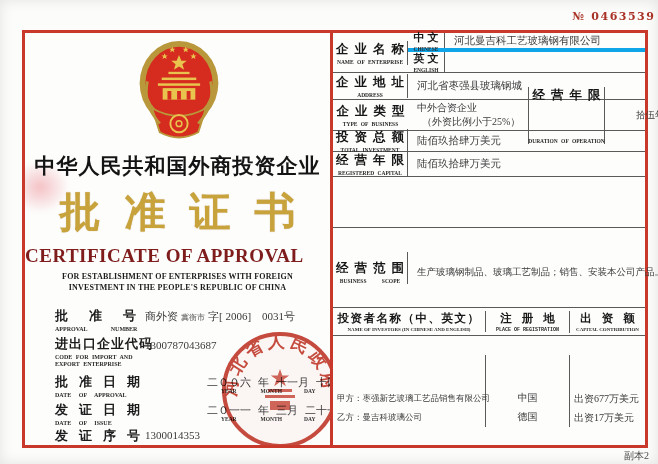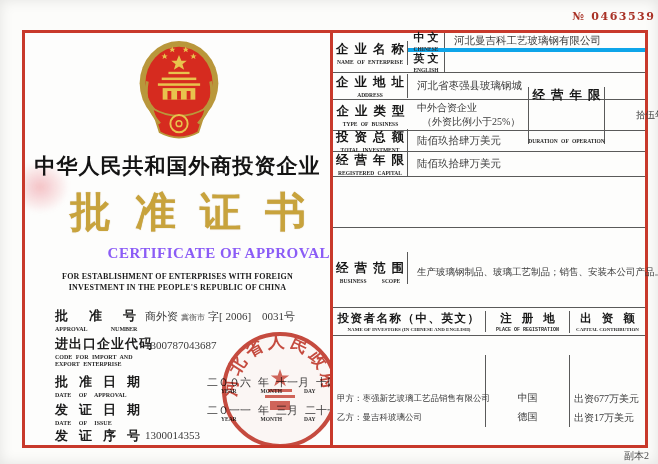--- a/index.html
+++ b/index.html
@@ -19,25 +19,25 @@
            border:3px solid #c8392b; background:#fdfdfc; }
   .divider { position:absolute; left:305px; top:0; width:3px; height:412px; background:#c8392b; }
 
   
   .left-panel { position:absolute; left:0; top:0; width:305px; height:412px; overflow:hidden; }
   .smear { position:absolute; left:-14px; top:128px; width:58px; height:52px; border-radius:50%;
            background:radial-gradient(closest-side, rgba(233,120,130,0.45), rgba(233,120,130,0)); filter:blur(2px); }
   .emblem { position:absolute; left:106px; top:4px; width:96px; height:108px; }
   .title-cn { position:absolute; left:0; top:119px; width:100%; text-align:center;
               font-size:21px; font-weight:bold; color:#141414; letter-spacing:1px; white-space:nowrap; }
-  .cert-title { position:absolute; left:0; top:152px; width:100%; text-align:right;
+  .cert-title { position:absolute; left:0; top:152px; width:100%; text-align:center;
                 font-size:41px; font-weight:bold; color:#c8a33c; letter-spacing:24px; text-indent:24px;
                 text-shadow:0 0 1px rgba(160,120,30,0.6); white-space:nowrap; }
-  .cert-en { position:absolute; left:0; top:212px; width:100%; text-align:right;
-             font-size:15px; font-weight:bold; color:#8b5cf6; letter-spacing:0.5px; white-space:nowrap; }
+  .cert-en { position:absolute; left:0; top:212px; width:100%; text-align:left;
+             font-size:19px; font-weight:bold; color:#7f1d1d; letter-spacing:0.5px; white-space:nowrap; }
   .cert-sub { position:absolute; left:0; top:238px; width:100%; text-align:center;
               font-size:8px; font-weight:bold; color:#1c1c1c; line-height:11px; letter-spacing:0.2px; }
 
   .lfield { position:absolute; left:30px; width:272px; display:flex; align-items:flex-start; }
   .lf-label { width:90px; flex:none; }
   .lf-zh { font-size:13px; font-weight:bold; color:#1c1c1c; white-space:nowrap; }
   .lf-en { font-size:6px; font-weight:bold; color:#2a2a2a; white-space:nowrap; word-spacing:6px; margin-top:1px; }
   .sp3 { letter-spacing:21px; }   
   .sp4 { letter-spacing:11px; }   
   .lf-value { font-size:11px; color:#3a3a3a; white-space:nowrap; padding-top:2px; }

